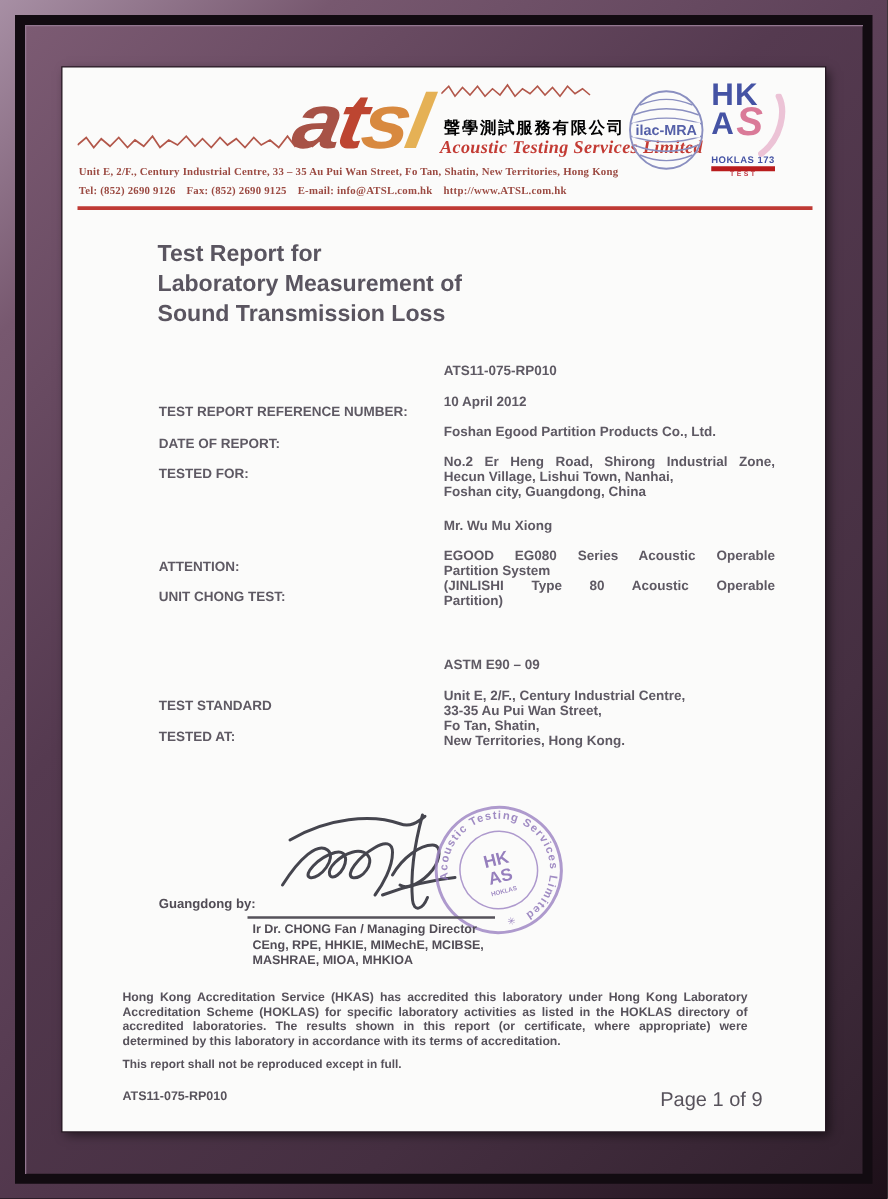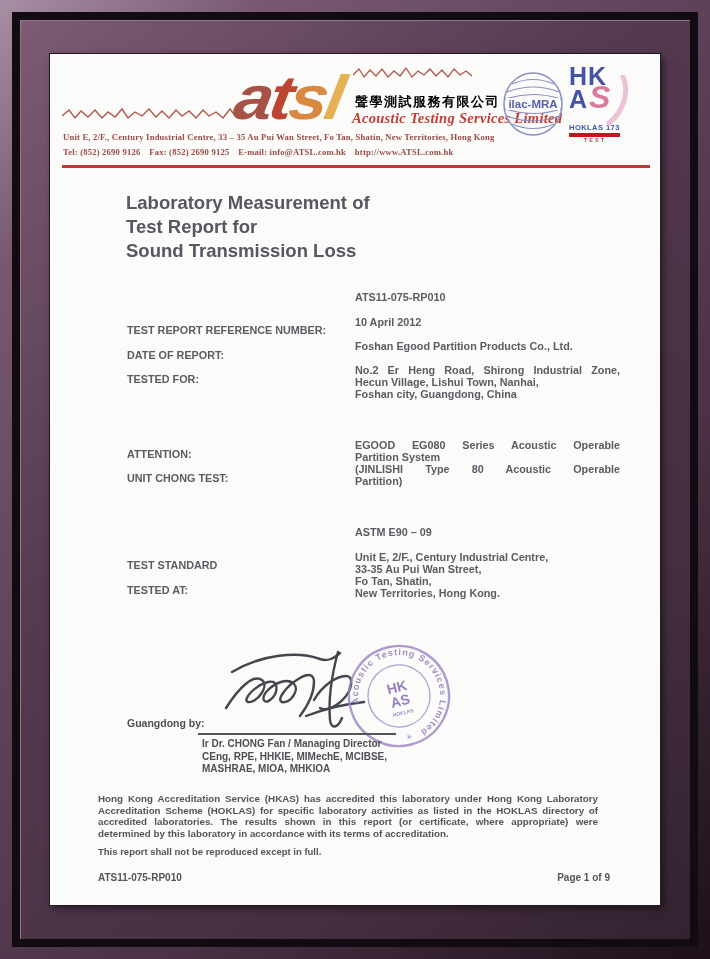--- a/index.html
+++ b/index.html
@@ -33,21 +33,21 @@
   .jl{text-align:justify;text-align-last:justify;}
   
   .apby{left:77px;top:663px;font-size:10.5px;font-weight:700;color:#514c55;}
   .sigline{left:148px;top:679px;width:198px;border-top:2px solid #55525a;}
   .names{left:152px;top:684px;font-size:10px;font-weight:600;color:#514c55;line-height:12.5px;}
   
   .foot-p{left:48px;top:739px;width:500px;font-size:9.8px;font-weight:600;color:#57525b;
           line-height:11.6px;text-align:justify;}
   .foot-n{left:48px;top:792px;font-size:9.5px;font-weight:600;color:#57525b;}
   .foot-ref{left:48px;top:818px;font-size:10px;font-weight:600;color:#57525b;}
-  .foot-page{right:50px;top:818px;font-size:10px;font-weight:700;color:#57525b;padding-left:20px;}
+  .foot-page{right:50px;top:818px;font-size:16px;font-weight:400;color:#57525b;padding-left:20px;}
   
   .hkas{left:519px;top:12px;width:76px;height:100px;}
   .hkas .hk{font-weight:900;font-size:25px;line-height:21px;color:#4553a4;letter-spacing:1px;}
   .hkas .row2{position:relative;height:28px;}
   .hkas .a{font-weight:900;font-size:25px;line-height:24px;color:#4553a4;}
   .hkas .s{position:absolute;left:20px;top:-8px;font-style:italic;font-weight:900;font-size:32px;
            color:#cf4f78;opacity:.75;}
   .hoklas{margin-top:8px;font-size:7.6px;font-weight:800;color:#4553a4;letter-spacing:.4px;
           border-bottom:4px solid #b91c1c;display:inline-block;padding-bottom:1px;}
   .hktest{font-size:5.5px;font-weight:700;color:#c23b45;letter-spacing:2px;text-align:center;width:52px;}
@@ -97,40 +97,41 @@
         <span class="s">S</span>
         <svg class="abs" style="left:28px;top:-12px;" width="34" height="52">
           <path d="M26,2 C32,14 28,36 12,48" fill="none" stroke="#ecc3d6" stroke-width="5" stroke-linecap="round"></path>
         </svg>
       </div>
       <div class="hoklas">HOKLAS 173</div>
       <div class="hktest">TEST</div>
     </div>
 
     <div class="abs title">
+      <div>Test Report for</div>
       <div>Laboratory Measurement of</div>
-      <div>Test Report for</div>
       <div>Sound Transmission Loss</div>
     </div>
 
     <div class="abs lbl" style="top:237px;">TEST REPORT REFERENCE NUMBER:</div>
     <div class="abs val" style="top:237px;">ATS11-075-RP010</div>
 
     <div class="abs lbl" style="top:262px;">DATE OF REPORT:</div>
     <div class="abs val" style="top:262px;">10 April 2012</div>
 
     <div class="abs lbl" style="top:286px;">TESTED FOR:</div>
     <div class="abs val" style="top:286px;">Foshan Egood Partition Products Co., Ltd.</div>
     <div class="abs val" style="top:310px;">
       <div class="jl">No.2 Er Heng Road, Shirong Industrial Zone,</div>
       <div>Hecun Village, Lishui Town, Nanhai,</div>
       <div>Foshan city, Guangdong, China</div>
     </div>
 
     <div class="abs lbl" style="top:361px;">ATTENTION:</div>
+    <div class="abs val" style="top:361px;">Mr. Wu Mu Xiong</div>
 
     <div class="abs lbl" style="top:385px;">UNIT CHONG TEST:</div>
     <div class="abs val" style="top:385px;">
       <div class="jl">EGOOD EG080 Series Acoustic Operable</div>
       <div>Partition System</div>
       <div class="jl">(JINLISHI Type 80 Acoustic Operable</div>
       <div>Partition)</div>
     </div>
 
     <div class="abs lbl" style="top:472px;">TEST STANDARD</div>

